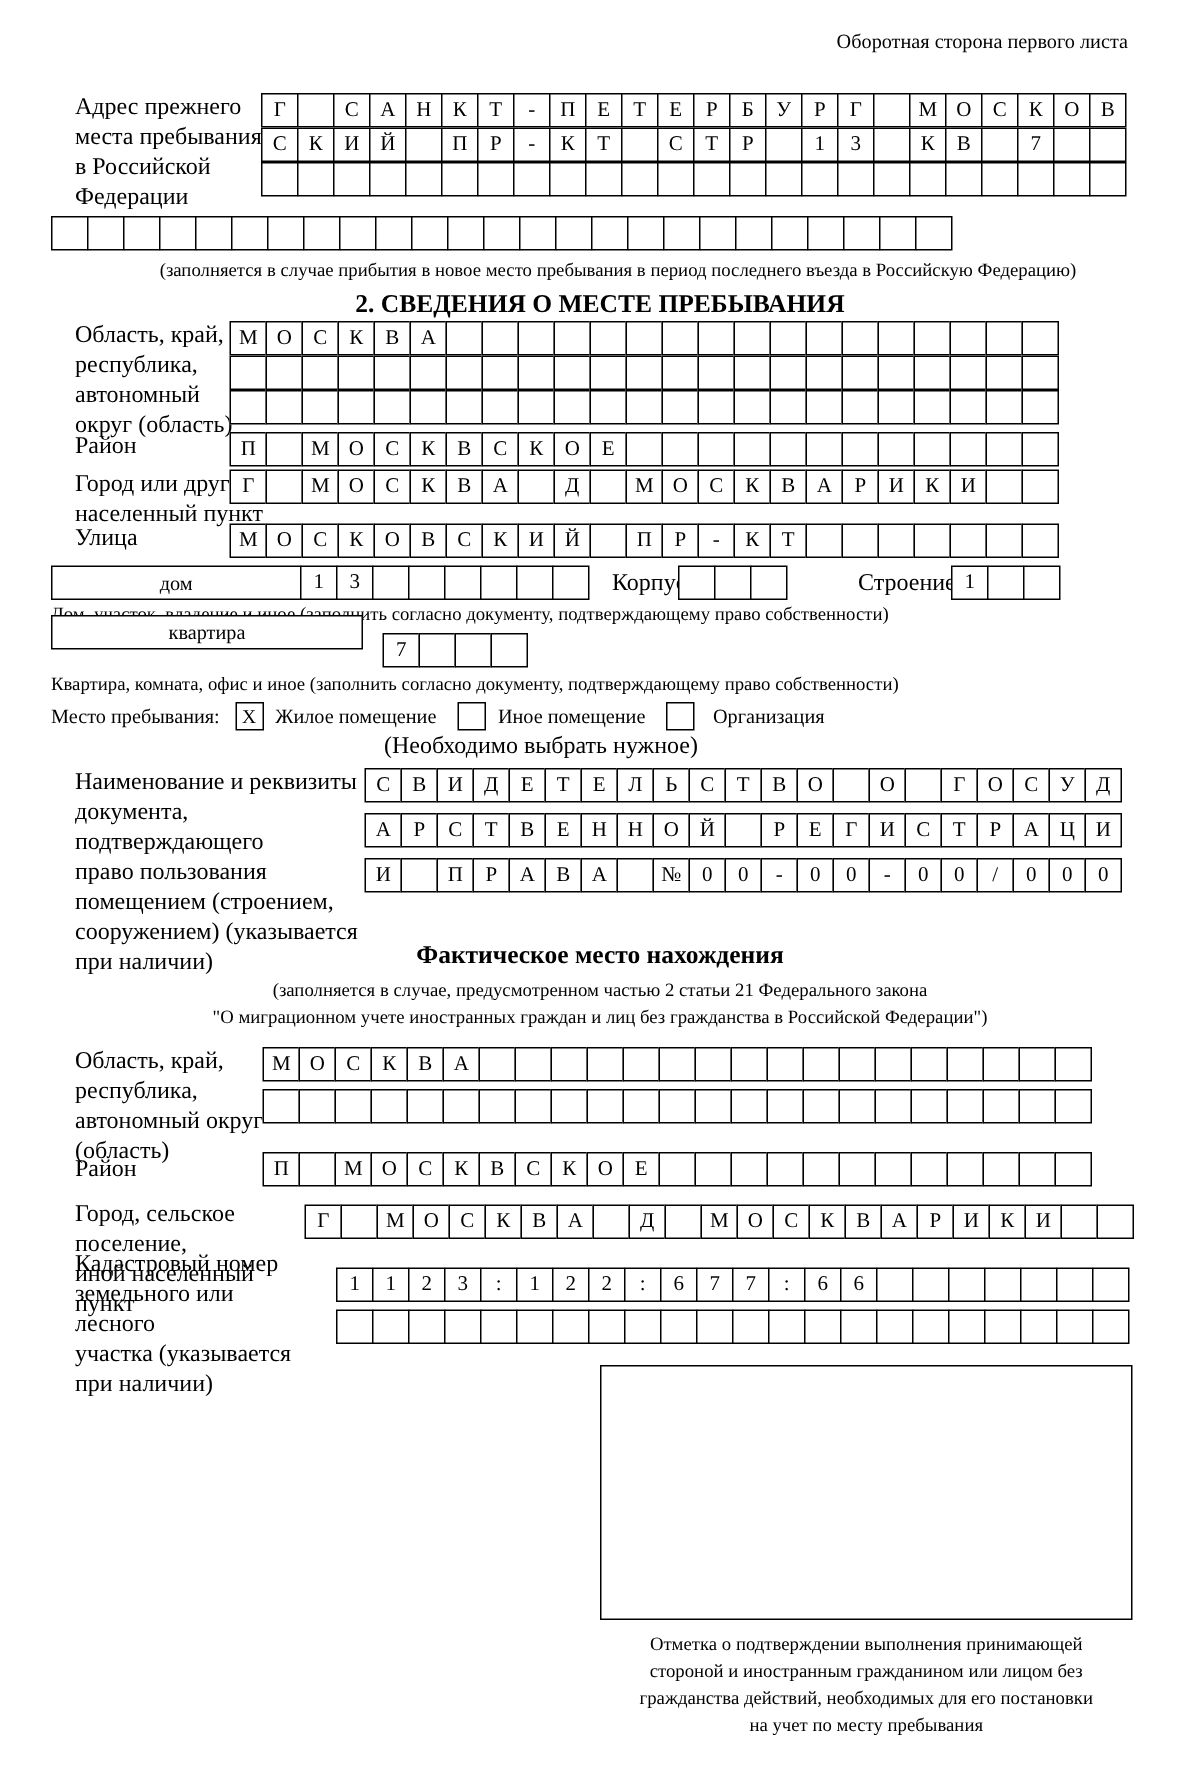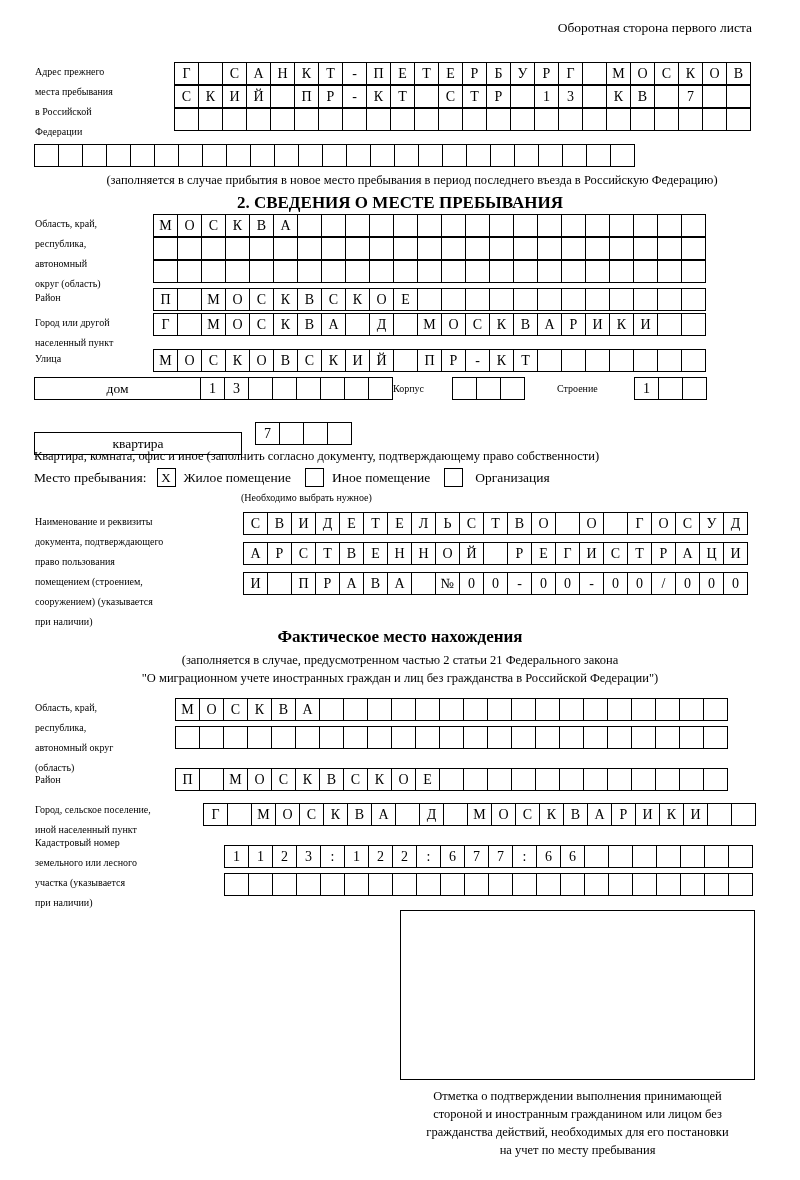--- a/index.html
+++ b/index.html
@@ -21,23 +21,24 @@
     height: 1180px;
   }
   .hdr-right {
     position: absolute;
     top: 20px;
     right: 48px;
     font-size: 13.5px;
   }
   .lbl {
     position: absolute;
-    font-size: 10px;
+    font-size: 16px;
     line-height: 20px;
     white-space: pre-line;
+    margin-left: 15px;
   }
   .lbl-c {
     position: absolute;
     font-size: 17px;
     line-height: 18px;
     text-align: center;
   }
   .bold {
     font-weight: bold;
   }
@@ -412,22 +413,23 @@
     <div class="cell"></div>
     <div class="cell"></div>
   </div>
   <div class="lbl" style="left:557px; top:379px;">Строение</div>
   <div class="cells" style="left:634px; top:377px;">
     <div class="cell">1</div>
     <div class="cell"></div>
     <div class="cell"></div>
   </div>
 
-
-  <div class="boxlabel" style="left:34px; top:432px; width:208px;">квартира</div>
+  <div class="smallnote" style="left:34px; top:401px;">Дом, участок, владение и иное (заполнить согласно документу, подтверждающему право собственности)</div>
+
+  <div class="boxlabel" style="left:34px; top:410px; width:208px;">квартира</div>
   <div class="cells" style="left:255px; top:422px;">
     <div class="cell">7</div>
     <div class="cell"></div>
     <div class="cell"></div>
     <div class="cell"></div>
   </div>
   <div class="smallnote" style="left:34px; top:448px;">Квартира, комната, офис и иное (заполнить согласно документу, подтверждающему право собственности)</div>
 
   <div class="inline-row" style="left:34px; top:468px;">
     <span>Место пребывания:</span>

